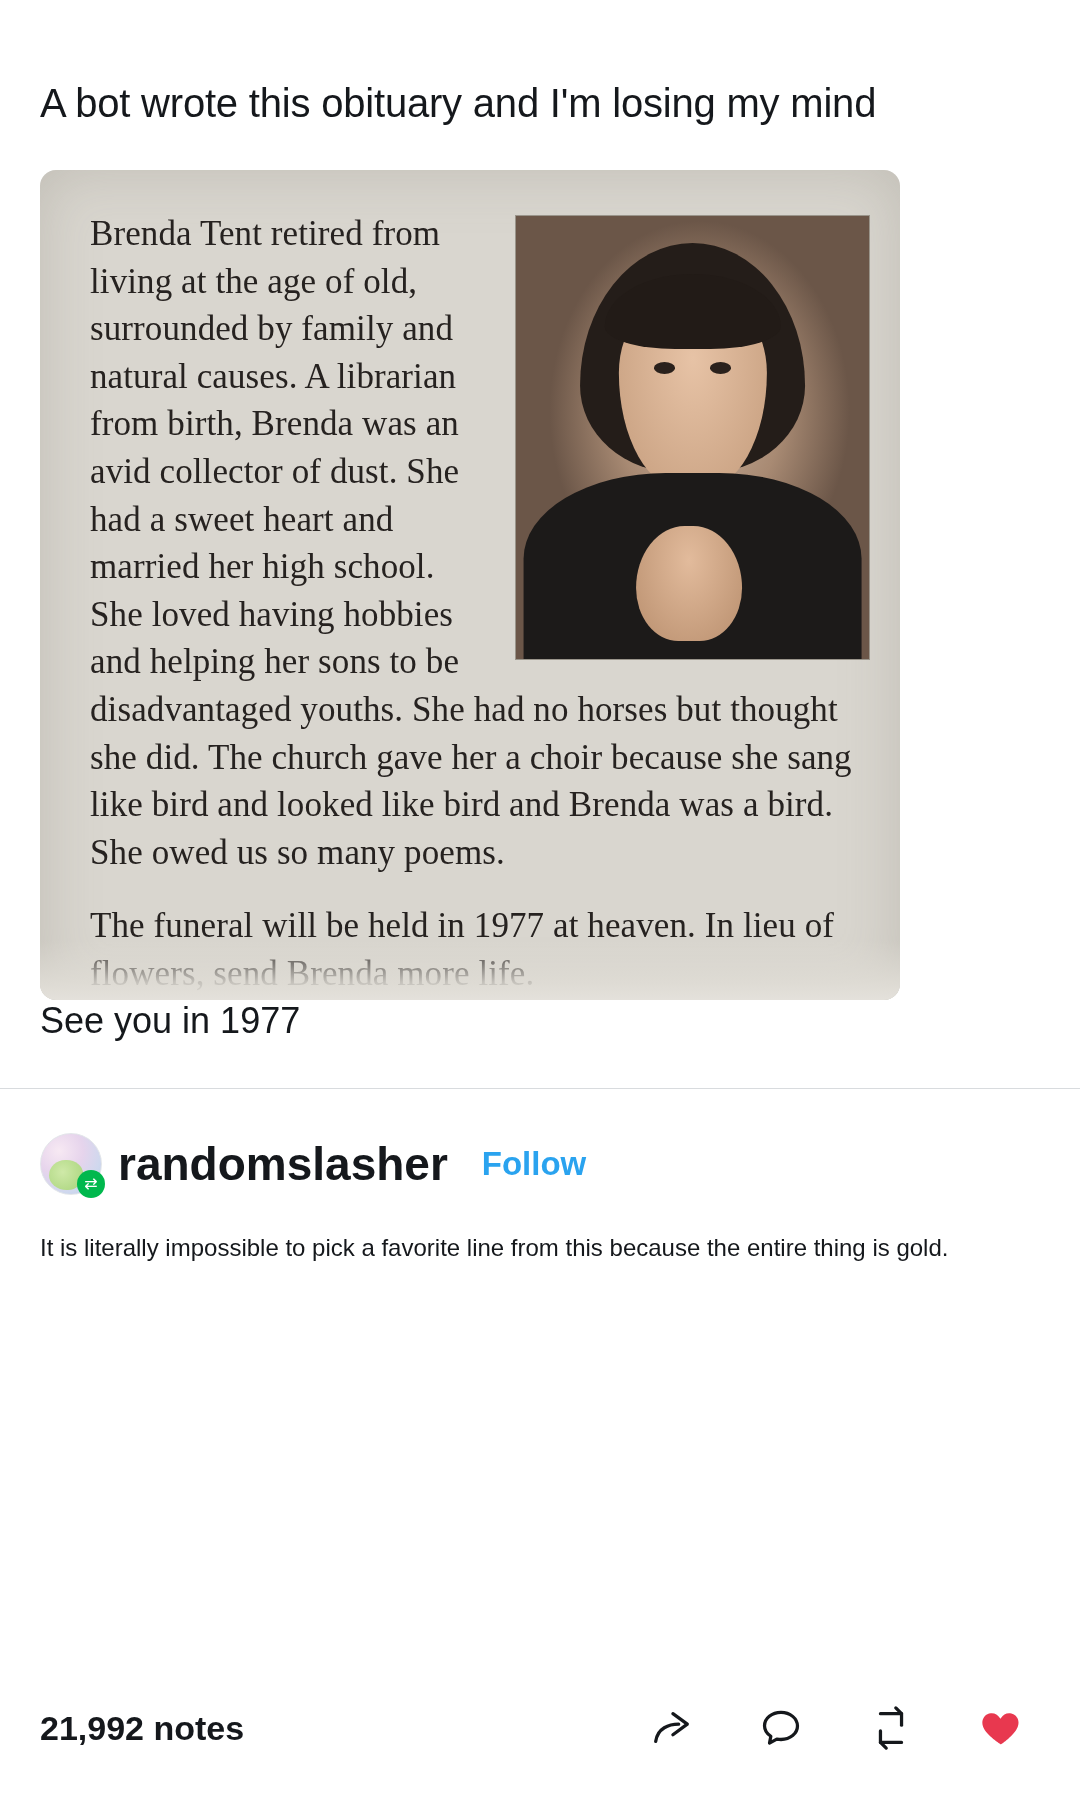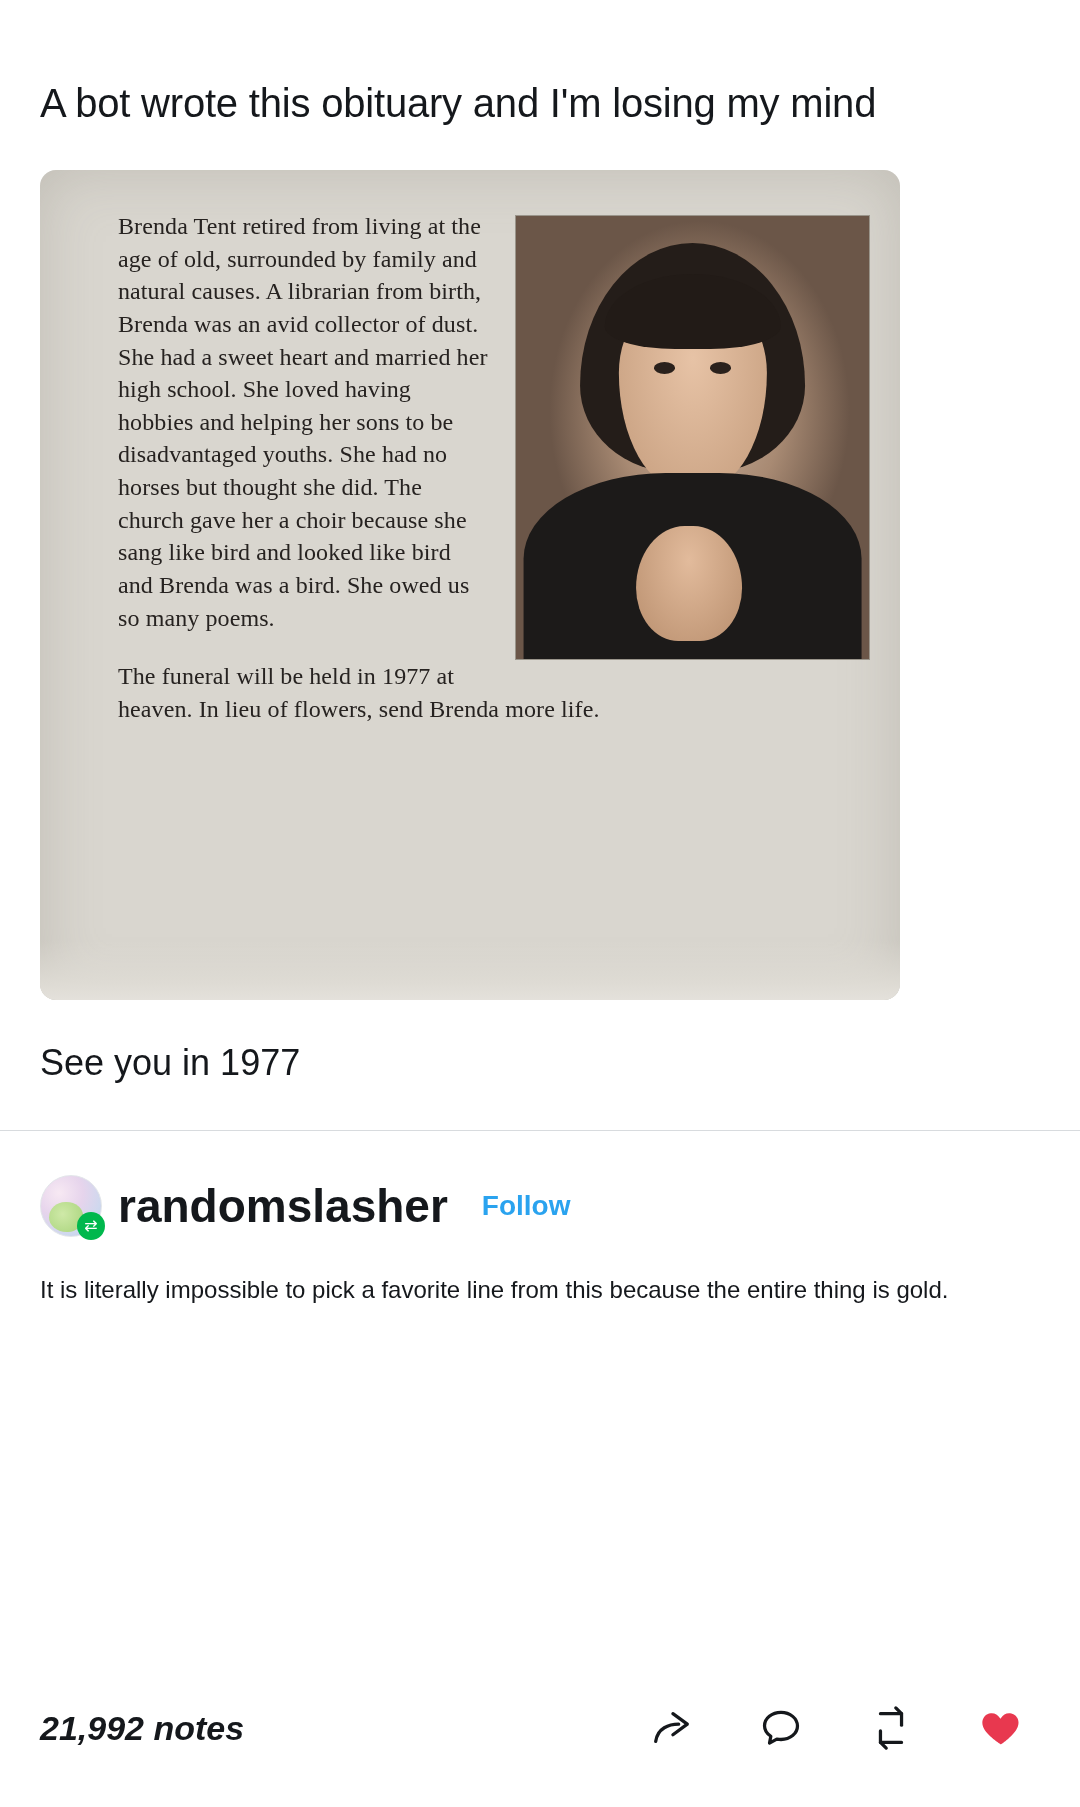--- a/index.html
+++ b/index.html
@@ -108,34 +108,32 @@
   .clip-photo .hands {
     position: absolute;
     left: 49%; bottom: 4%;
     width: 30%; height: 26%;
     transform: translateX(-50%);
     background: radial-gradient(ellipse at 50% 30%, #e2bb9c, #b98f6e);
     border-radius: 46% 46% 40% 40% / 54% 54% 46% 46%;
   }
   .clip-text {
     font-family: "Liberation Serif", serif;
-    font-size: 24px;
+    font-size: 35px;
     line-height: 1.36;
     color: #262220;
     letter-spacing: 0.1px;
-    margin-left: 28px;
   }
   .clip-text p { margin: 0; }
   .clip-text p + p { margin-top: 26px; }
 
   
   .post-caption {
     font-size: 36px;
     color: #15181c;
-    padding-top: 42px;
     padding-bottom: 46px;
   }
 
   .divider {
     height: 1px;
     background: #d8dbde;
     width: 1080px;
   }
 
   
@@ -173,21 +171,21 @@
     font-size: 16px;
     line-height: 28px;
     text-align: center;
   }
   .username {
     font-size: 46px;
     font-weight: 700;
     color: #15181c;
   }
   .follow {
-    font-size: 28px;
+    font-size: 33px;
     font-weight: 700;
     color: #2aa3ef;
     margin-left: 18px;
     cursor: pointer;
   }
   .reblog-body {
     font-size: 24px;
     line-height: 1.42;
     color: #15181c;
     padding-top: 36px;
@@ -195,21 +193,20 @@
 
   
   .footer {
     position: absolute;
     left: 0; right: 0;
     bottom: 56px;
     padding: 0 40px;
     display: flex;
     align-items: center;
     justify-content: space-between;
-    font-style: italic;
   }
   .notes {
     font-size: 34px;
     font-weight: 700;
     color: #15181c;
   }
   .actions {
     display: flex;
     align-items: center;
     gap: 64px;

